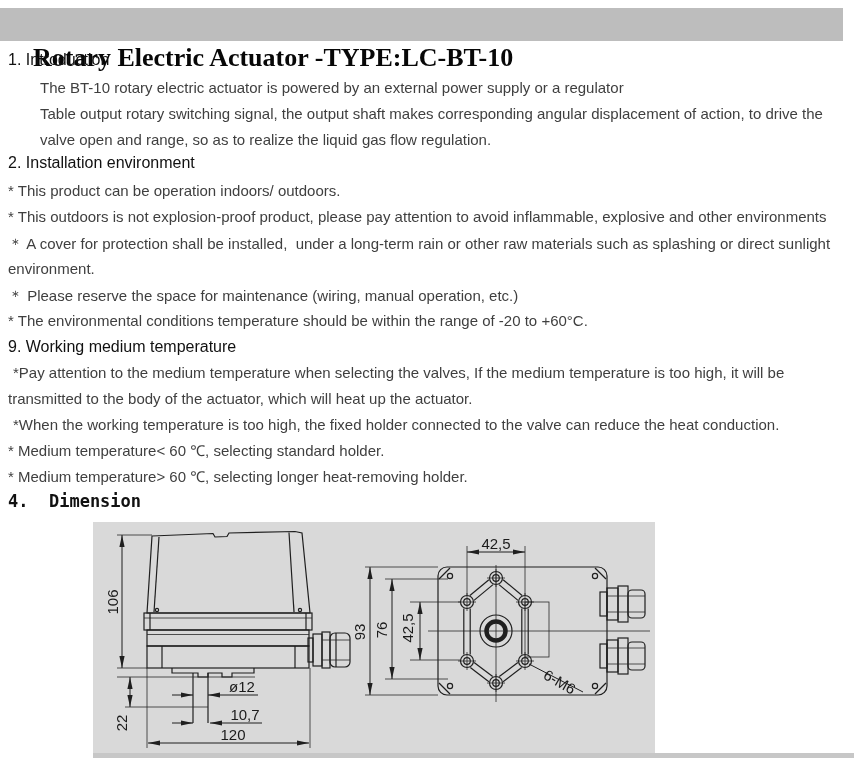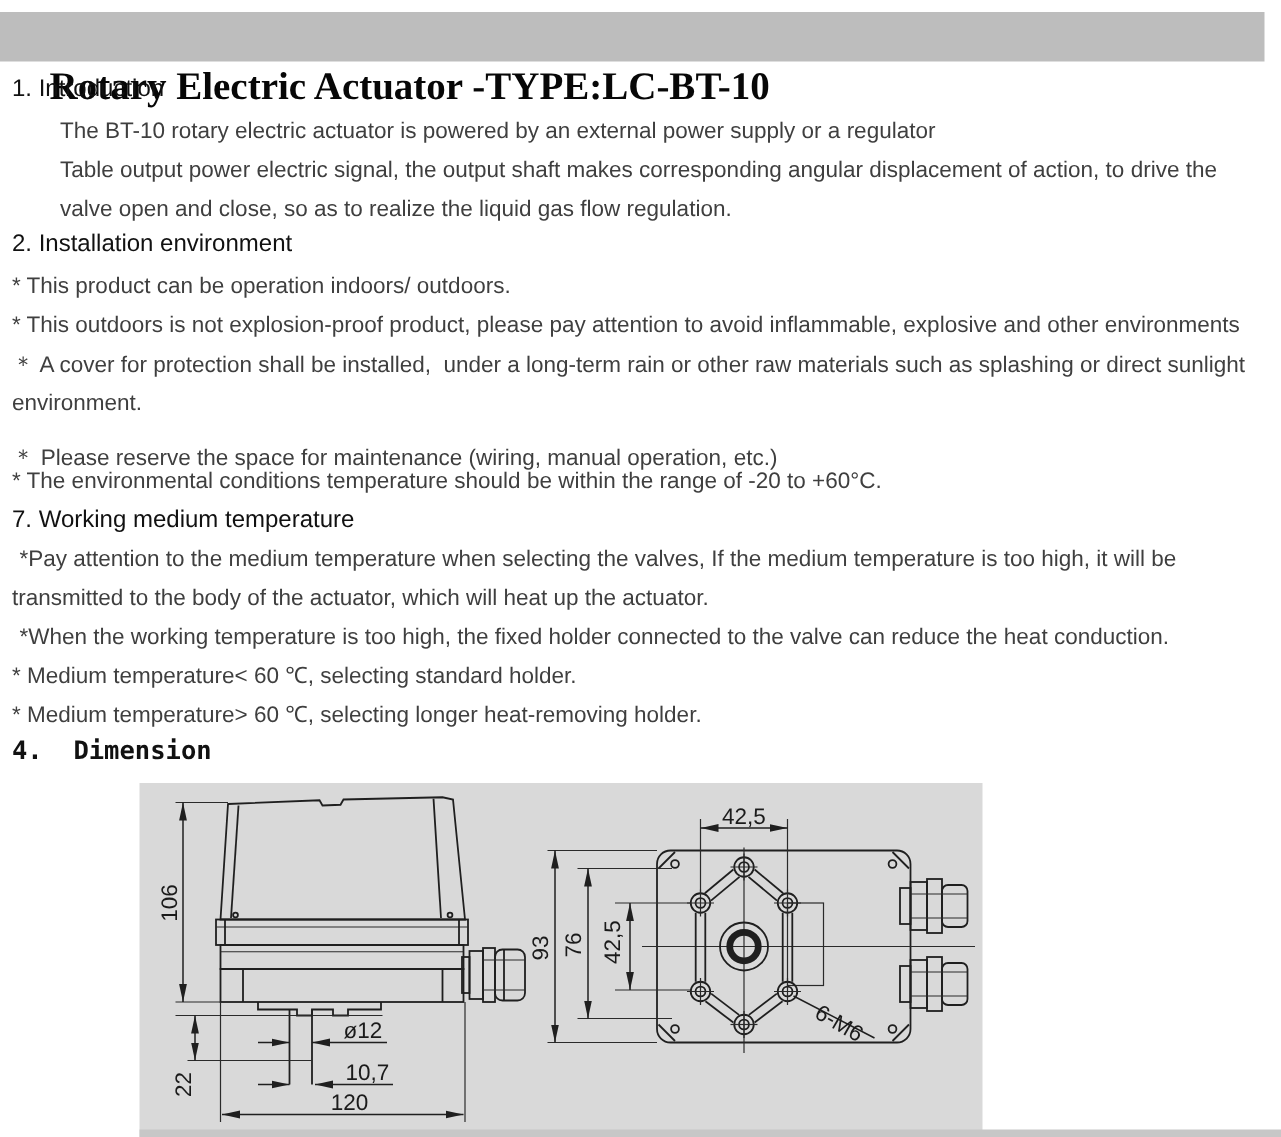--- a/index.html
+++ b/index.html
@@ -35,32 +35,32 @@
 </style>
 </head>
 <body>
 
 <div class="titlebar">
   <span>Rotary Electric Actuator -TYPE:LC-BT-10</span>
 </div>
 
 <div class="hd" style="left:8px;top:51px">1. Introduction</div>
 <div class="ln" style="left:40px;top:79px">The BT-10 rotary electric actuator is powered by an external power supply or a regulator</div>
-<div class="ln" style="left:40px;top:105px">Table output power electric signal, the output shaft makes corresponding angular displacement of action, to drive the</div>
-<div class="ln" style="left:40px;top:131px">valve open and close, so as to realize the liquid gas flow regulation.</div>
+<div class="ln" style="left:40px;top:105px">Table output rotary switching signal, the output shaft makes corresponding angular displacement of action, to drive the</div>
+<div class="ln" style="left:40px;top:131px">valve open and range, so as to realize the liquid gas flow regulation.</div>
 
 <div class="hd" style="left:8px;top:154px">2. Installation environment</div>
 <div class="ln" style="left:8px;top:182px">* This product can be operation indoors/ outdoors.</div>
 <div class="ln" style="left:8px;top:208px">* This outdoors is not explosion-proof product, please pay attention to avoid inflammable, explosive and other environments</div>
 <div class="ln" style="left:8px;top:235px">＊ A cover for protection shall be installed,  under a long-term rain or other raw materials such as splashing or direct sunlight</div>
 <div class="ln" style="left:8px;top:260px">environment.</div>
-<div class="ln" style="left:8px;top:297px">＊ Please reserve the space for maintenance (wiring, manual operation, etc.)</div>
+<div class="ln" style="left:8px;top:287px">＊ Please reserve the space for maintenance (wiring, manual operation, etc.)</div>
 <div class="ln" style="left:8px;top:312px">* The environmental conditions temperature should be within the range of -20 to +60°C.</div>
 
-<div class="hd" style="left:8px;top:338px">7. Working medium temperature</div>
+<div class="hd" style="left:8px;top:338px">9. Working medium temperature</div>
 <div class="ln" style="left:13px;top:364px">*Pay attention to the medium temperature when selecting the valves, If the medium temperature is too high, it will be</div>
 <div class="ln" style="left:8px;top:390px">transmitted to the body of the actuator, which will heat up the actuator.</div>
 <div class="ln" style="left:13px;top:416px">*When the working temperature is too high, the fixed holder connected to the valve can reduce the heat conduction.</div>
 <div class="ln" style="left:8px;top:442px">* Medium temperature&lt; 60 ℃, selecting standard holder.</div>
 <div class="ln" style="left:8px;top:468px">* Medium temperature&gt; 60 ℃, selecting longer heat-removing holder.</div>
 
 <div class="hd-mono" style="left:8px;top:492px">4.  Dimension</div>
 
 <div class="panel">
 <svg width="562" height="236" viewBox="0 0 562 236">

